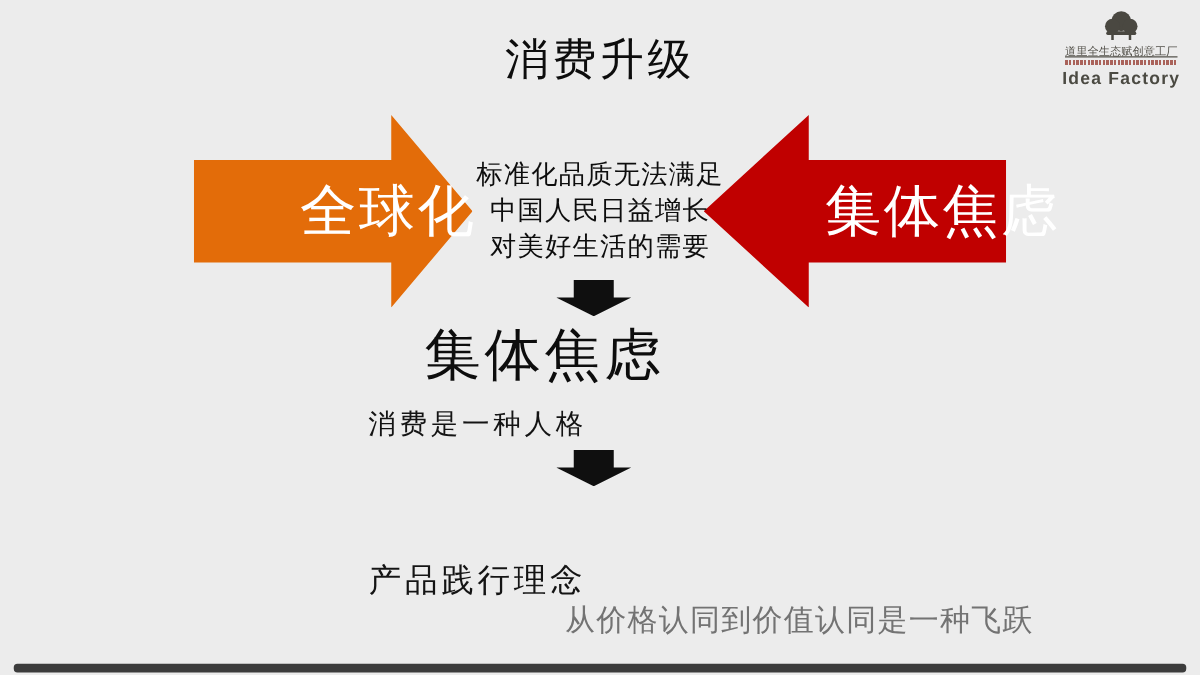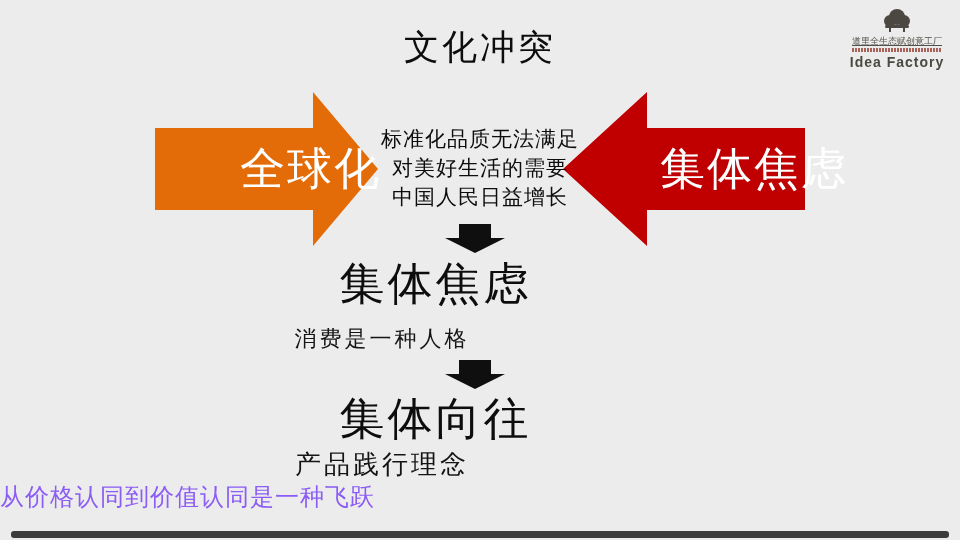--- a/index.html
+++ b/index.html
@@ -73,36 +73,36 @@
   }
   .flow-heading.h1{top:260px;}
   .flow-heading.h2{top:395px;}
   .flow-sub{
     position:absolute;left:0;width:764px;text-align:center;
     font-size:22px;line-height:1.1;color:#141414;letter-spacing:3px;white-space:nowrap;
   }
   .flow-sub.s1{top:327px;}
   .flow-sub.s2{top:451px;font-size:26px;}
   .flow-note{
-    position:absolute;top:484px;left:0;width:827px;text-align:left;
-    font-size:24px;line-height:1.1;color:#8b5cf6;letter-spacing:1px;white-space:nowrap;
+    position:absolute;top:484px;left:0;width:827px;text-align:right;
+    font-size:24px;line-height:1.1;color:#737373;letter-spacing:1px;white-space:nowrap;
   }
 
   
   .footer-bar{
     position:absolute;left:11px;top:531px;width:938px;height:7px;
     background:#3c3c3c;border-radius:3px;
   }
 </style>
 </head>
 <body>
 
 <div class="slide">
 
-  <div class="title">文化冲突</div>
+  <div class="title">消费升级</div>
 
   <div class="logo">
     <svg class="logo-icon" width="32" height="27" viewBox="0 0 32 27" aria-hidden="true">
       <g fill="#4a4841">
         <circle cx="16" cy="9" r="8"></circle>
         <circle cx="9" cy="13" r="6"></circle>
         <circle cx="23" cy="13" r="6"></circle>
         <rect x="4" y="17" width="24" height="3" rx="1.5"></rect>
         <rect x="8" y="20" width="2" height="4"></rect>
         <rect x="22" y="20" width="2" height="4"></rect>
@@ -114,30 +114,29 @@
   </div>
 
   <div class="arrow-right-shape"></div>
   <div class="arrow-label globalization">全球化</div>
 
   <div class="arrow-left-shape"></div>
   <div class="arrow-label upgrade">集体焦虑</div>
 
   <div class="center-block">
     <div>标准化品质无法满足</div>
+    <div>中国人民日益增长</div>
     <div>对美好生活的需要</div>
-    <div>中国人民日益增长</div>
   </div>
 
   <div class="down-arrow first"></div>
 
   <div class="flow-heading h1">集体焦虑</div>
   <div class="flow-sub s1">消费是一种人格</div>
 
   <div class="down-arrow second"></div>
 
-  <div class="flow-heading h2">集体向往</div>
   <div class="flow-sub s2">产品践行理念</div>
   <div class="flow-note">从价格认同到价值认同是一种飞跃</div>
 
   <div class="footer-bar"></div>
 
 </div>
 
 </body></html>

